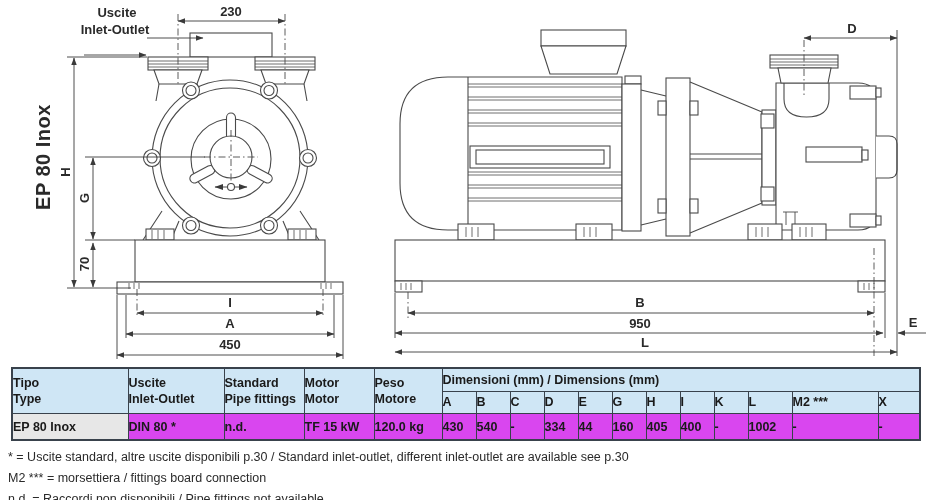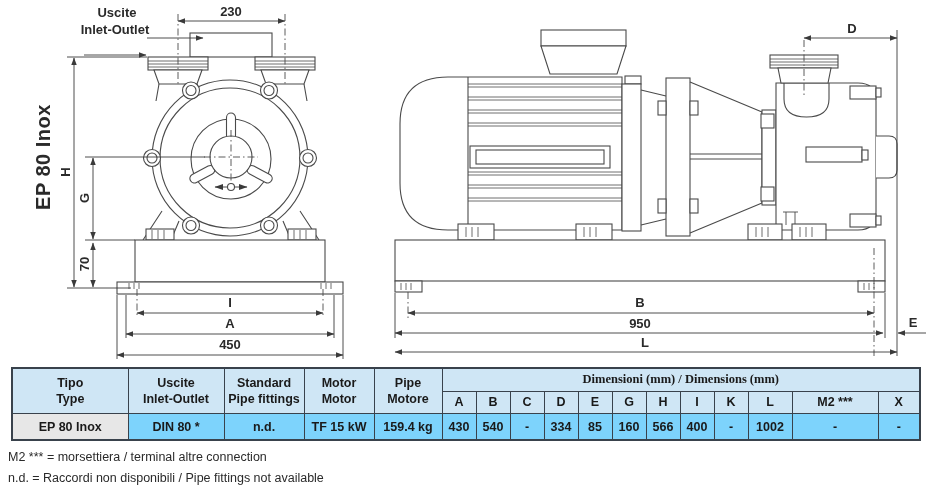--- a/index.html
+++ b/index.html
@@ -1,27 +1,27 @@
 <!DOCTYPE html>
 <html><head>
 <meta charset="utf-8">
 <style>
   html,body{margin:0;padding:0;background:#fff;width:930px;height:500px;overflow:hidden;
     font-family:"Liberation Sans",sans-serif;color:#1a1a1a;}
   #drawing{display:block;}
   .dim-label{font-family:"Liberation Sans",sans-serif;font-size:13px;font-weight:700;fill:#2a2a2a;}
   .side-label{font-family:"Liberation Sans",sans-serif;font-size:20px;font-weight:700;fill:#2a2a2a;letter-spacing:.5px;}
   table.spec{border-collapse:collapse;table-layout:fixed;width:908px;margin:2px 0 0 11px;
-    font-size:12.5px;font-weight:700;text-align:center;}
+    font-size:12.5px;font-weight:700;text-align:left;}
   table.spec th,table.spec td{border:1px solid #39424c;padding:0;vertical-align:middle;}
   table.spec{border:2px solid #39424c;}
   th.hdr{background:#cfe6f5;font-weight:700;height:44px;line-height:1.3;}
-  th.hdr-dims{background:#cfe6f5;height:21px;font-family:Liberation Serif, serif;}
+  th.hdr-dims{background:#cfe6f5;height:21px;}
   th.hdr-letter{background:#cfe6f5;height:21px;font-weight:700;}
-  td.val{height:25px;background:#7dd3fc;}
+  td.val{height:25px;background:#d946ef;}
   td.rowlabel{background:#e7e7e7;font-weight:700;}
   .footnotes{margin:6px 0 0 8px;font-size:12.5px;color:#2a2a2a;line-height:1.68;}
   .footnotes div{white-space:nowrap;}
 </style>
 </head>
 <body>
 
 <svg id="drawing" width="930" height="365" viewBox="0 0 930 365">
   <defs>
     <marker id="arw" viewBox="0 0 10 10" refX="9" refY="5" markerWidth="9" markerHeight="9" orient="auto-start-reverse">
@@ -224,21 +224,21 @@
       </th>
       <th class="hdr" rowspan="2">
         <div>Standard</div>
         <div>Pipe fittings</div>
       </th>
       <th class="hdr" rowspan="2">
         <div>Motor</div>
         <div>Motor</div>
       </th>
       <th class="hdr" rowspan="2">
-        <div>Pipe</div>
+        <div>Peso</div>
         <div>Motore</div>
       </th>
       <th class="hdr-dims" colspan="12">Dimensioni (mm) / Dimensions (mm)</th>
     </tr>
     <tr>
       <th class="hdr-letter">A</th>
       <th class="hdr-letter">B</th>
       <th class="hdr-letter">C</th>
       <th class="hdr-letter">D</th>
       <th class="hdr-letter">E</th>
@@ -250,33 +250,34 @@
       <th class="hdr-letter">M2 ***</th>
       <th class="hdr-letter">X</th>
     </tr>
   </thead>
   <tbody>
     <tr>
       <td class="val rowlabel">EP 80 Inox</td>
       <td class="val">DIN 80 *</td>
       <td class="val">n.d.</td>
       <td class="val">TF 15 kW</td>
-      <td class="val">159.4 kg</td>
+      <td class="val">120.0 kg</td>
       <td class="val">430</td>
       <td class="val">540</td>
       <td class="val">-</td>
       <td class="val">334</td>
-      <td class="val">85</td>
+      <td class="val">44</td>
       <td class="val">160</td>
-      <td class="val">566</td>
+      <td class="val">405</td>
       <td class="val">400</td>
       <td class="val">-</td>
       <td class="val">1002</td>
       <td class="val">-</td>
       <td class="val">-</td>
     </tr>
   </tbody>
 </table>
 
 <div class="footnotes">
-  <div>M2 *** = morsettiera / terminal altre connection</div>
+  <div>* = Uscite standard, altre uscite disponibili p.30 / Standard inlet-outlet, different inlet-outlet are available see p.30</div>
+  <div>M2 *** = morsettiera / fittings board connection</div>
   <div>n.d. = Raccordi non disponibili / Pipe fittings not available</div>
 </div>
 
 </body></html>

